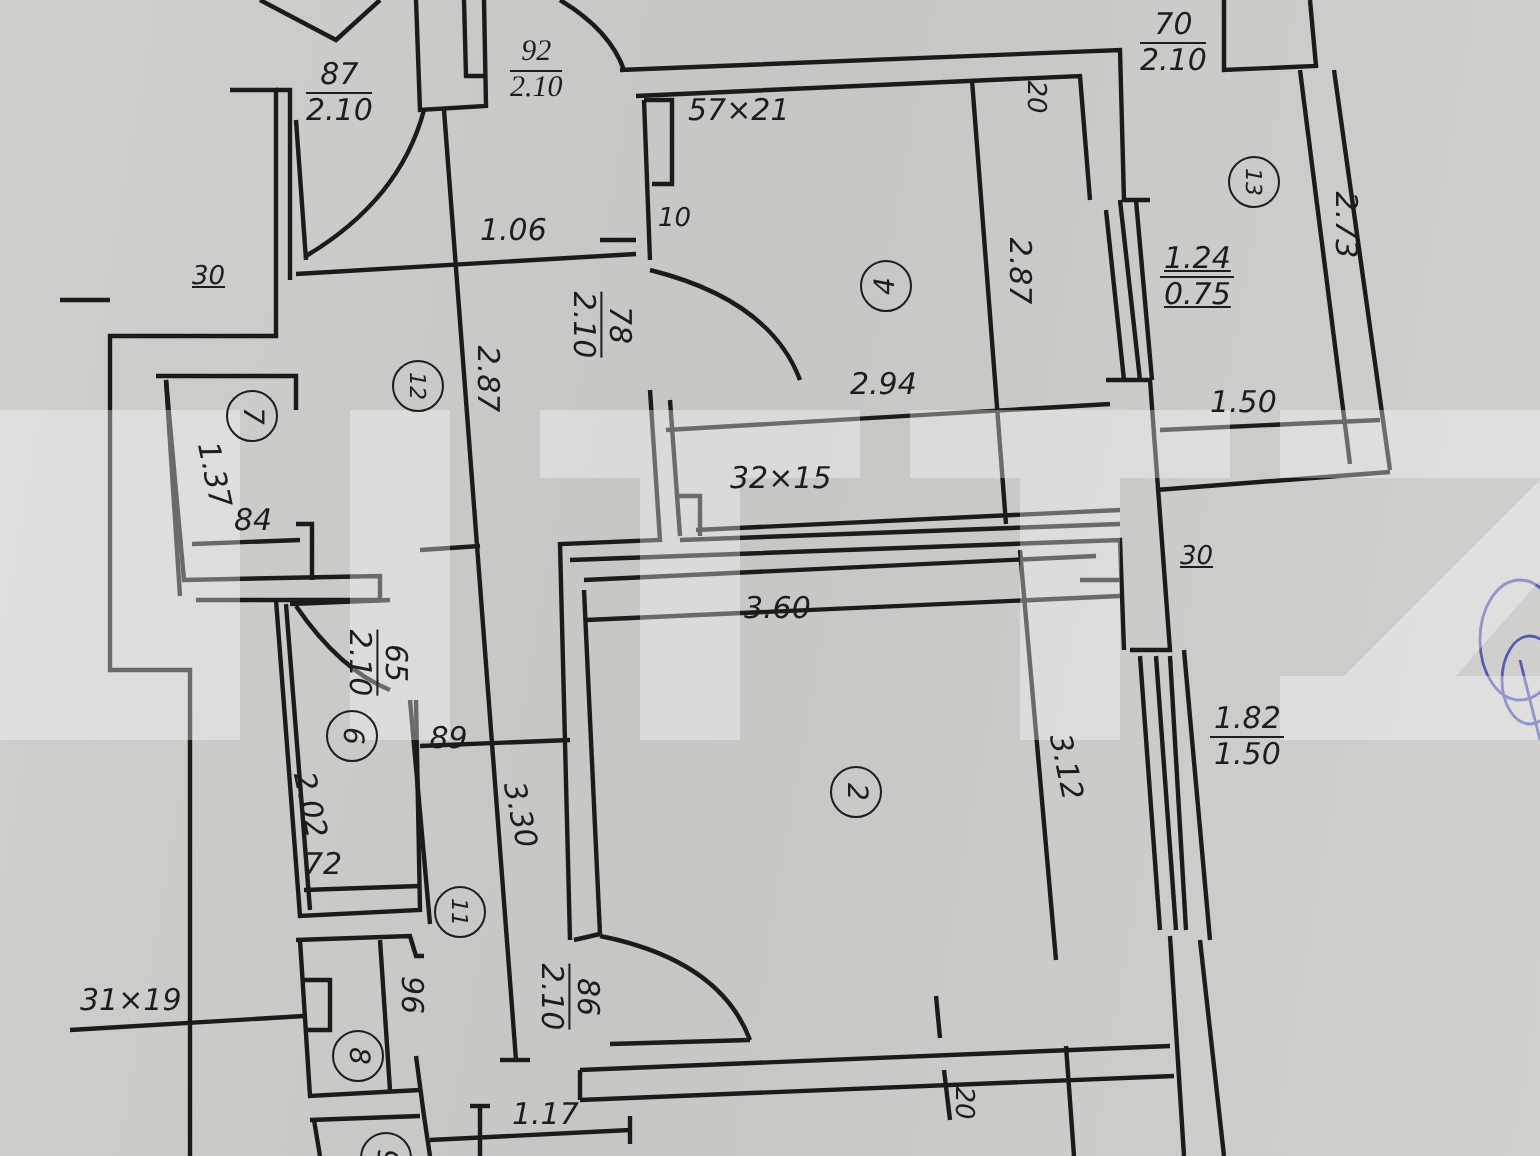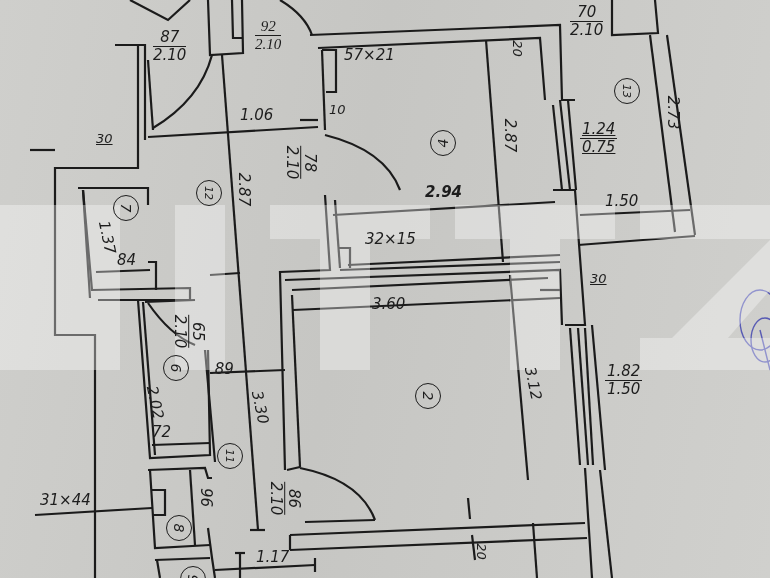--- a/index.html
+++ b/index.html
@@ -199,45 +199,45 @@
 </div>
 <div class="lbl frac rot90" style="left:268px;top:482px;">
   <span class="num">86</span>
     <span class="den">2.10</span>
 </div>
 
 <div class="lbl frac" style="left:580px;top:122px;text-decoration:underline;">
   <span class="num">1.24</span>
     <span class="den">0.75</span>
 </div>
-<div class="lbl frac" style="left:605px;top:364px;">
+<div class="lbl frac" style="left:605px;top:352px;">
   <span class="num">1.82</span>
     <span class="den">1.50</span>
 </div>
 
-<div class="lbl" style="left:425px;top:185px;font-weight:bold;">2.94</div>
+<div class="lbl" style="left:425px;top:185px;">2.94</div>
 <div class="lbl rot90" style="left:493px;top:128px;">2.87</div>
 <div class="lbl" style="left:605px;top:194px;">1.50</div>
 <div class="lbl rot90" style="left:656px;top:105px;">2.73</div>
 <div class="lbl" style="left:240px;top:108px;">1.06</div>
 <div class="lbl rot90" style="left:227px;top:182px;">2.87</div>
 <div class="lbl" style="left:117px;top:253px;">84</div>
 <div class="lbl rot80" style="left:90px;top:230px;">1.37</div>
 <div class="lbl" style="left:152px;top:425px;">72</div>
 <div class="lbl rot80" style="left:138px;top:395px;">2.02</div>
 <div class="lbl" style="left:372px;top:297px;">3.60</div>
 <div class="lbl rot80" style="left:516px;top:376px;">3.12</div>
 <div class="lbl" style="left:210px;top:362px;">.89</div>
 <div class="lbl rot80" style="left:243px;top:400px;">3.30</div>
 <div class="lbl" style="left:256px;top:550px;">1.17</div>
 <div class="lbl rot90" style="left:196px;top:490px;">96</div>
 
 <div class="lbl" style="left:344px;top:48px;">57×21</div>
 <div class="lbl" style="left:365px;top:232px;">32×15</div>
-<div class="lbl" style="left:40px;top:493px;">31×44</div>
+<div class="lbl" style="left:40px;top:493px;">31×19</div>
 <div class="lbl" style="left:329px;top:103px;font-size:13px;">10</div>
 <div class="lbl rot90" style="left:509px;top:42px;font-size:13px;">20</div>
 <div class="lbl rot90" style="left:473px;top:545px;font-size:13px;">20</div>
 <div class="lbl" style="left:96px;top:132px;font-size:13px;text-decoration:underline;">30</div>
 <div class="lbl" style="left:590px;top:272px;font-size:13px;text-decoration:underline;">30</div>
 
 <div class="room-no rotm90" style="left:430px;top:130px;">4</div>
 <div class="room-no rot90" style="left:614px;top:78px;font-size:11px;">13</div>
 <div class="room-no rot90" style="left:196px;top:180px;font-size:11px;">12</div>
 <div class="room-no rot90" style="left:113px;top:195px;">7</div>

